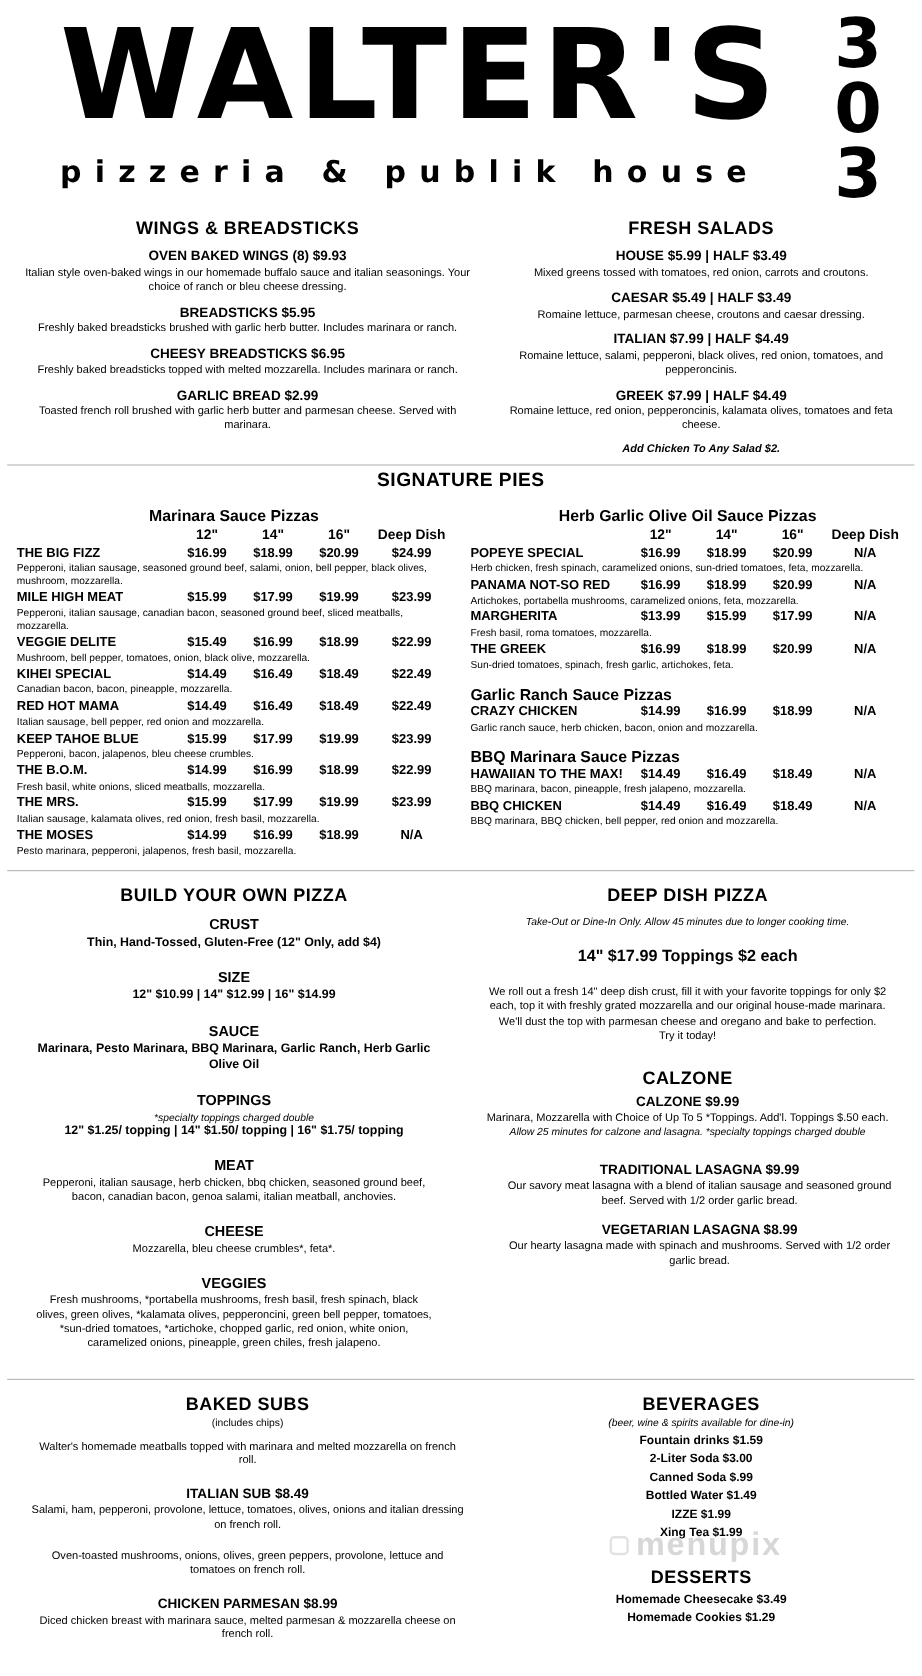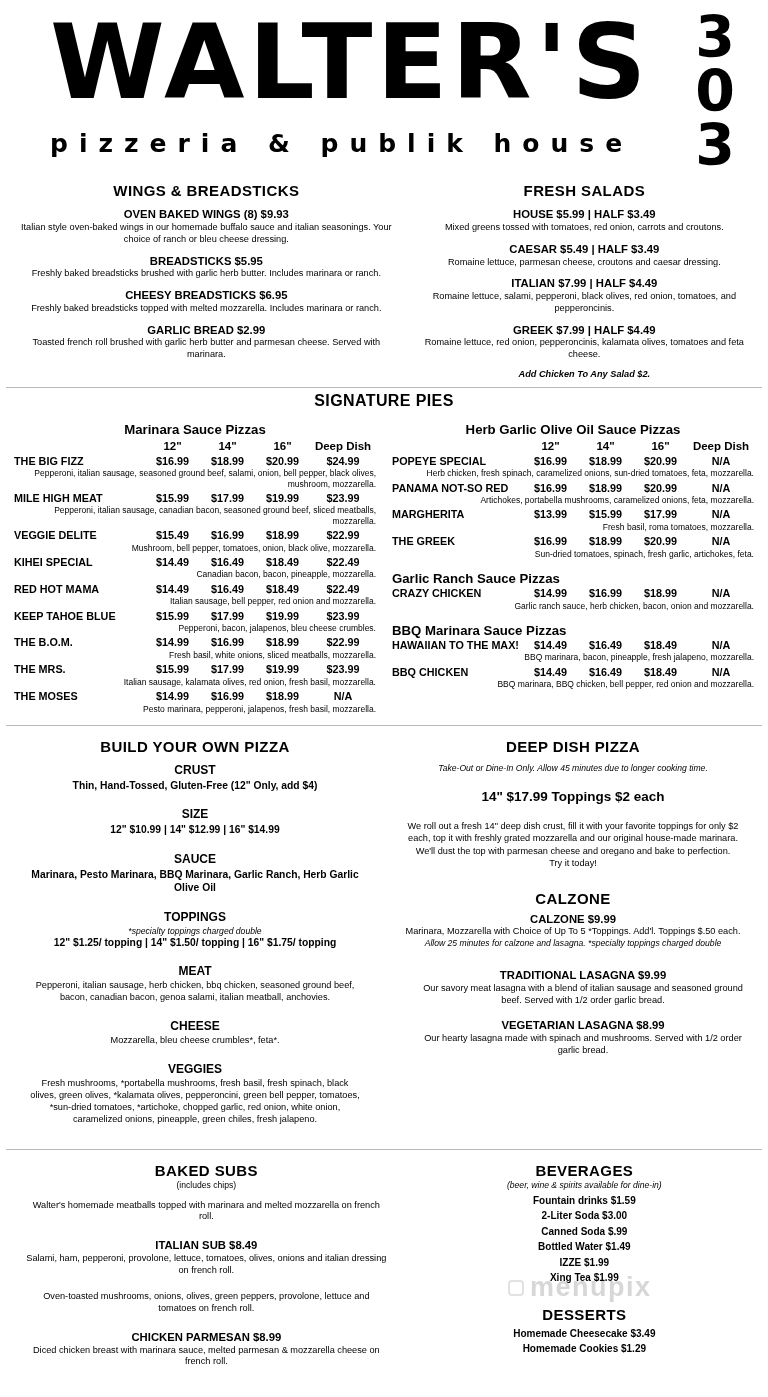--- a/index.html
+++ b/index.html
@@ -46,21 +46,21 @@
   
   .sig-band .col { width:50%; padding:0 8px; }
   .pz-title { font-weight:bold; font-size:13.2px; text-align:center; margin:4px 0 3px; }
   .pz-title.left { text-align:left; margin:12px 0 1px; }
   .pz-head, .pz-line { display:flex; align-items:baseline; }
   .pz-head { margin-bottom:3px; }
   .pz-name { flex:1; font-weight:bold; font-size:10.8px; text-align:left; line-height:1.25; }
   .pz-price { width:55px; flex:none; text-align:center; font-weight:bold; font-size:10.8px; }
   .pz-price.dd { width:66px; }
   .pz-head .pz-price { font-size:11.5px; }
-  .pz-desc { font-size:8.5px; line-height:1.22; margin:0 0 3px; text-align:right; }
+  .pz-desc { font-size:8.5px; line-height:1.22; margin:0 0 3px; text-align:left; }
 
   
   .band3 .col { width:50%; text-align:center; }
   .band3 .col-byo { padding:0 22px; }
   .band3 .col-right3 { padding:0 14px; }
   .byo-sec { margin-bottom:15px; }
   .byo-title { font-weight:bold; font-size:12px; margin-bottom:2px; }
   .byo-body { font-size:9.2px; line-height:1.3; }
   .byo-body.b { font-weight:bold; font-size:10.3px; }
   .dd-price { font-weight:bold; font-size:13.5px; margin:16px 0 16px; }

